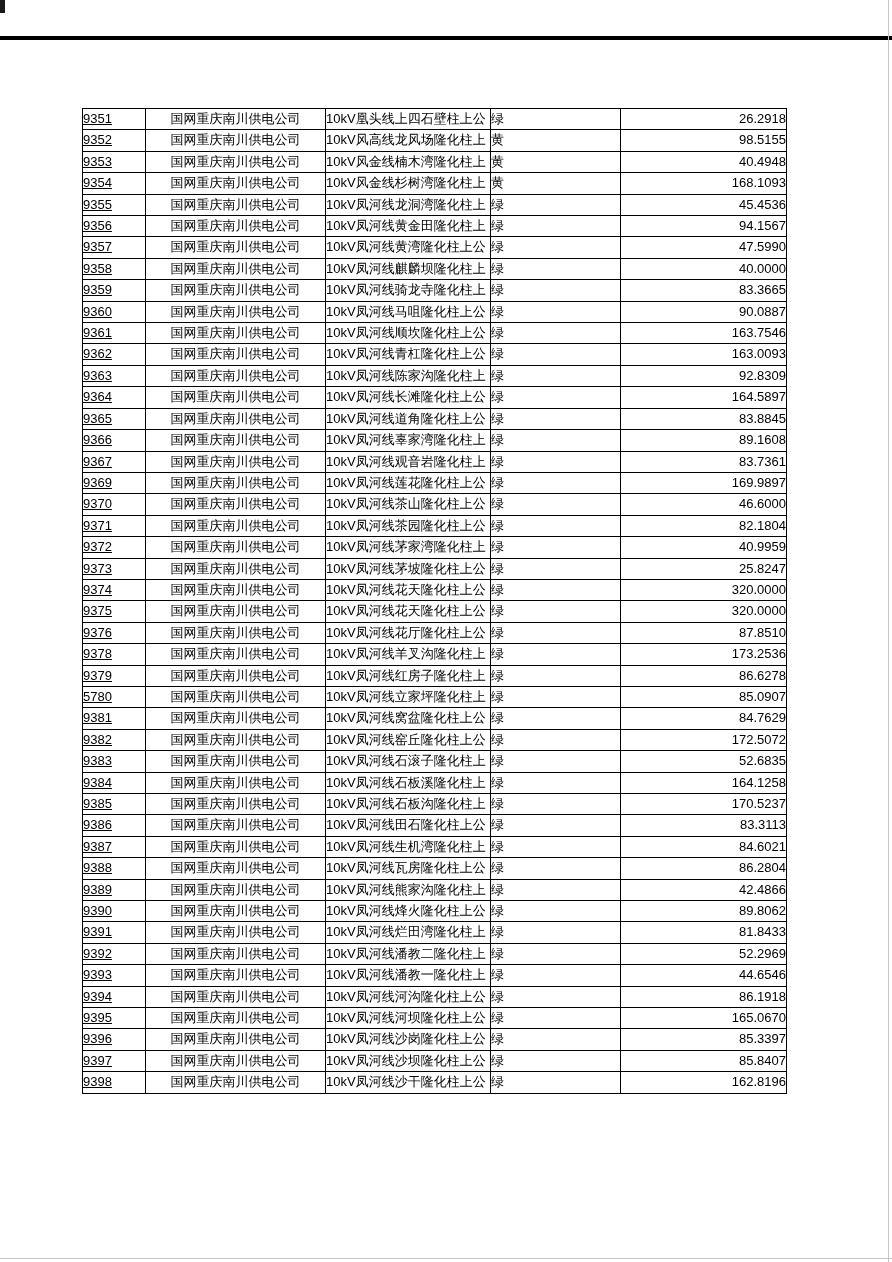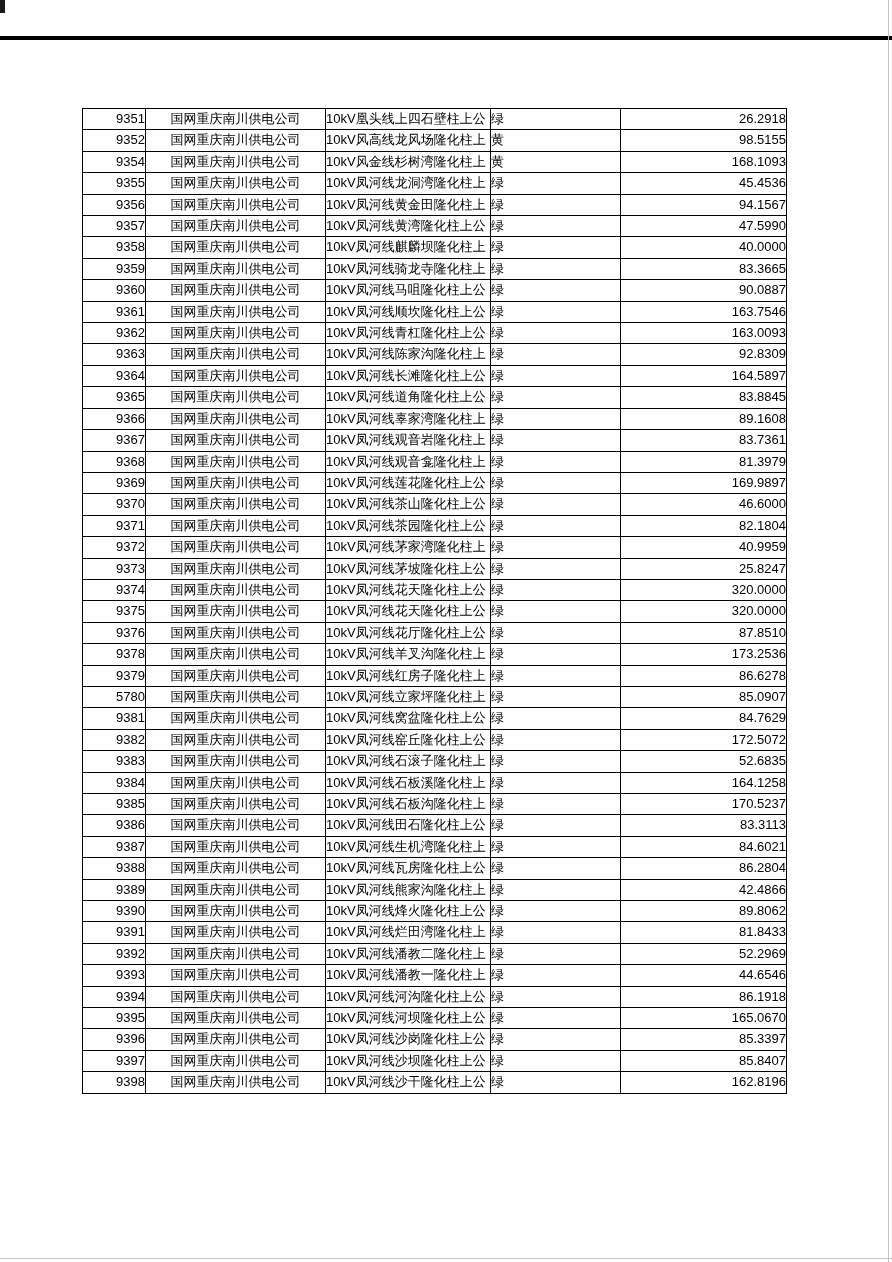--- a/index.html
+++ b/index.html
@@ -58,21 +58,21 @@
   }
   table.data-table td {
     border: 1px solid #000000;
     height: 20.4px;
     line-height: 20.4px;
     font-size: 13px;
     padding: 0;
     overflow: hidden;
     white-space: nowrap;
   }
-  .col-num    { width: 63px;  text-align: right; }
+  .col-num    { width: 63px;  text-align: left; text-decoration: underline; }
   .col-company{ width: 180px; padding-left: 3px; text-align: center; }
   .col-line   { width: 165px; padding-left: 2px; }
   .col-status { width: 130px; padding-left: 3px; }
   .col-value  { width: 166px; text-align: right; }
 </style>
 </head>
 <body>
 
 <div class="page">
   <div class="corner-tick"></div>
@@ -97,20 +97,27 @@
           <td class="col-value">26.2918</td>
         </tr>
         <tr>
           <td class="col-num">9352</td>
           <td class="col-company">国网重庆南川供电公司</td>
           <td class="col-line">10kV风高线龙风场隆化柱上</td>
           <td class="col-status">黄</td>
           <td class="col-value">98.5155</td>
         </tr>
         <tr>
+          <td class="col-num">9353</td>
+          <td class="col-company">国网重庆南川供电公司</td>
+          <td class="col-line">10kV风金线楠木湾隆化柱上</td>
+          <td class="col-status">黄</td>
+          <td class="col-value">40.4948</td>
+        </tr>
+        <tr>
           <td class="col-num">9354</td>
           <td class="col-company">国网重庆南川供电公司</td>
           <td class="col-line">10kV风金线杉树湾隆化柱上</td>
           <td class="col-status">黄</td>
           <td class="col-value">168.1093</td>
         </tr>
         <tr>
           <td class="col-num">9355</td>
           <td class="col-company">国网重庆南川供电公司</td>
           <td class="col-line">10kV凤河线龙洞湾隆化柱上</td>
@@ -193,27 +200,20 @@
           <td class="col-line">10kV凤河线辜家湾隆化柱上</td>
           <td class="col-status">绿</td>
           <td class="col-value">89.1608</td>
         </tr>
         <tr>
           <td class="col-num">9367</td>
           <td class="col-company">国网重庆南川供电公司</td>
           <td class="col-line">10kV凤河线观音岩隆化柱上</td>
           <td class="col-status">绿</td>
           <td class="col-value">83.7361</td>
-        </tr>
-        <tr>
-          <td class="col-num">9368</td>
-          <td class="col-company">国网重庆南川供电公司</td>
-          <td class="col-line">10kV凤河线观音龛隆化柱上</td>
-          <td class="col-status">绿</td>
-          <td class="col-value">81.3979</td>
         </tr>
         <tr>
           <td class="col-num">9369</td>
           <td class="col-company">国网重庆南川供电公司</td>
           <td class="col-line">10kV凤河线莲花隆化柱上公</td>
           <td class="col-status">绿</td>
           <td class="col-value">169.9897</td>
         </tr>
         <tr>
           <td class="col-num">9370</td>

